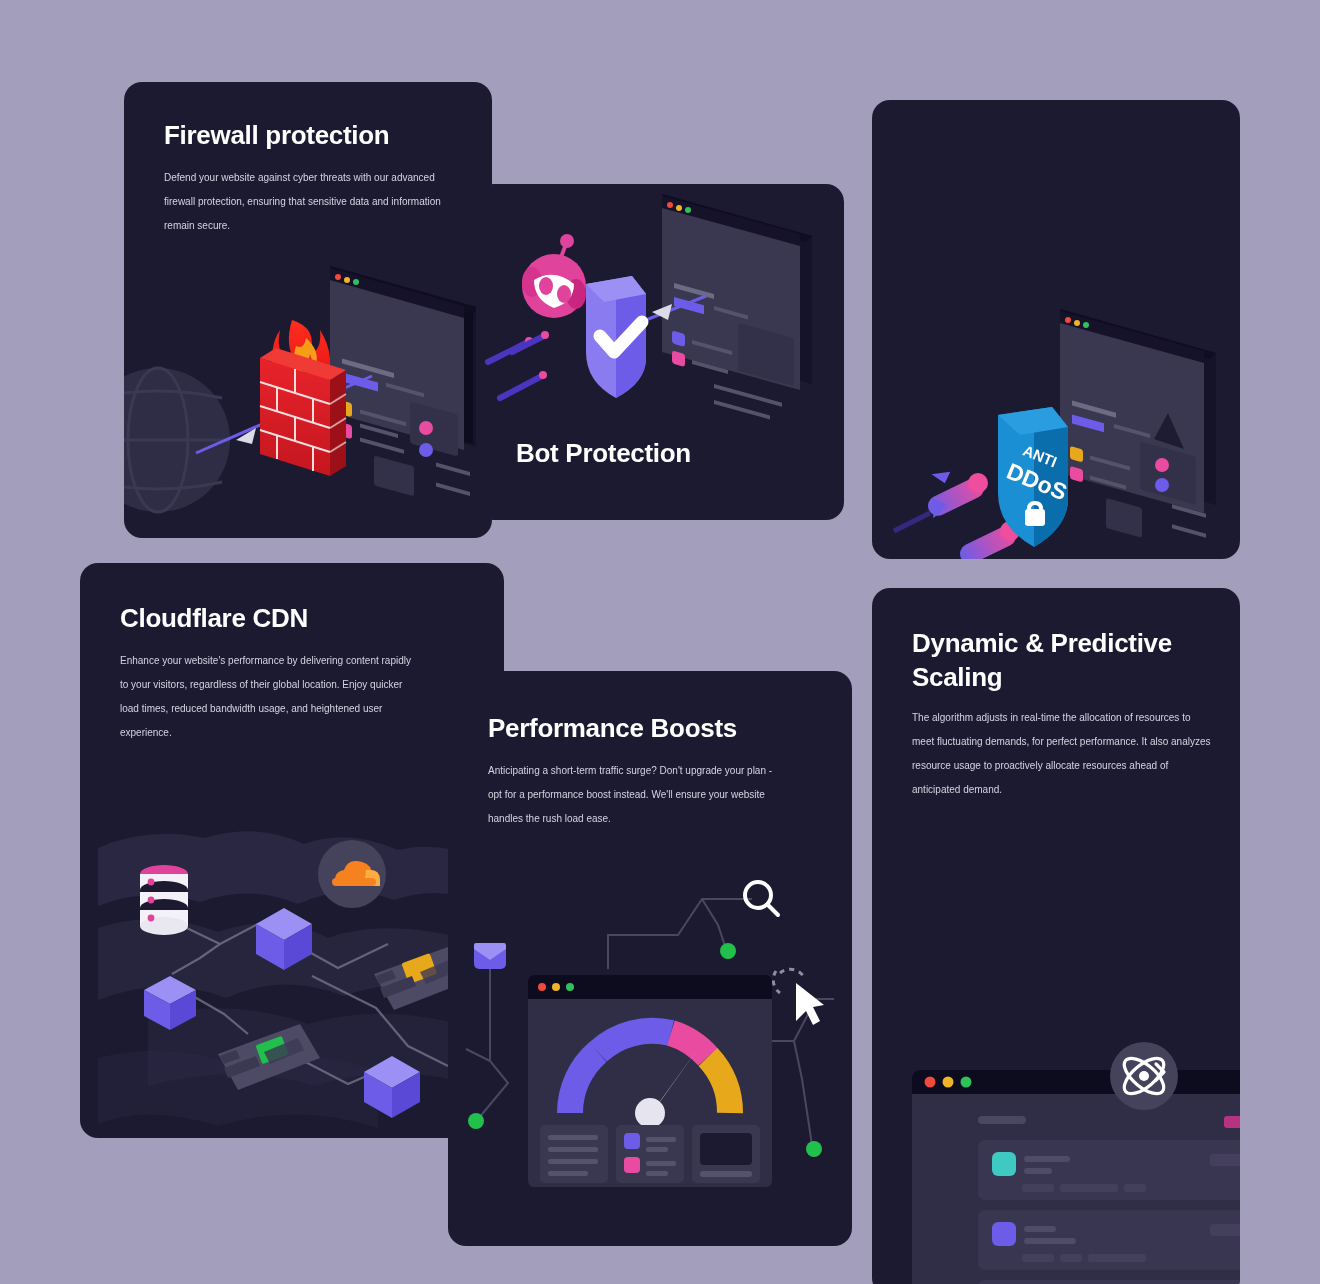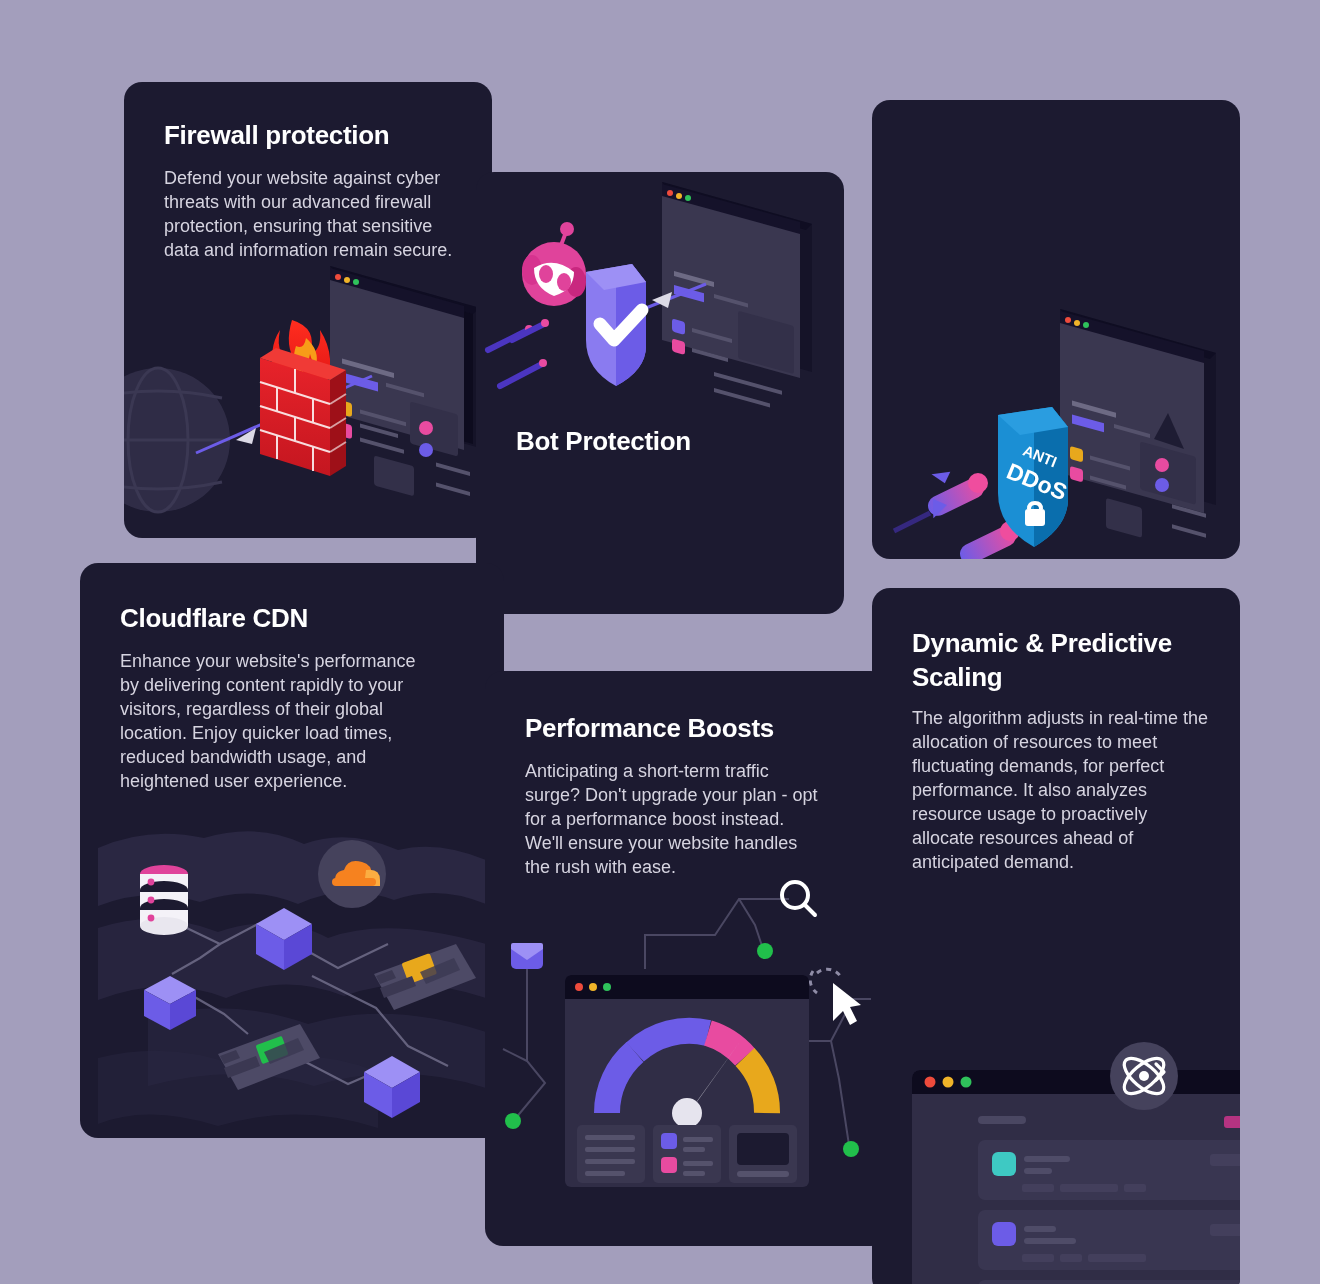--- a/index.html
+++ b/index.html
@@ -33,31 +33,31 @@
   .card-title {
     position: absolute;
     font-weight: 700;
     font-size: 26px;
     line-height: 34px;
     color: #ffffff;
     letter-spacing: -0.3px;
   }
   .card-body {
     position: absolute;
-    font-size: 18px;
+    font-size: 10px;
     line-height: 24px;
     color: #d6d4e0;
   }
 
   
   #card-firewall      { left: 80px;  top: 82px;   width: 368px; height: 456px; margin-left: 44px; }
-  #card-bot           { left: 476px; top: 172px;  width: 368px; height: 442px; }
+  #card-bot           { left: 476px; top: 184px;  width: 368px; height: 336px; }
   #card-ddos          { left: 872px; top: 100px;  width: 368px; height: 459px; }
   #card-cdn           { left: 80px;  top: 563px;  width: 424px; height: 575px; }
-  #card-performance   { left: 485px; top: 671px;  width: 404px; height: 575px; }
+  #card-performance   { left: 448px; top: 671px;  width: 404px; height: 575px; }
   #card-scaling       { left: 872px; top: 588px;  width: 368px; height: 708px; }
 
   #card-firewall    .card-title { left: 40px; top: 36px;  width: 300px; }
   #card-firewall    .card-body  { left: 40px; top: 84px;  width: 292px; }
   #card-bot         .card-title { left: 40px; top: 252px; width: 300px; }
   #card-bot         .card-body  { left: 40px; top: 300px; width: 280px; }
   #card-ddos        .card-title { left: 40px; top: 40px;  width: 300px; }
   #card-ddos        .card-body  { left: 40px; top: 88px;  width: 290px; }
   #card-cdn         .card-title { left: 40px; top: 38px;  width: 310px; }
   #card-cdn         .card-body  { left: 40px; top: 86px;  width: 300px; }
@@ -356,21 +356,21 @@
           <path d="M116 260 L148 248 L152 258 L120 270 Z" fill="#3b3852"></path>
           <path d="M156 244 L190 230 L196 242 L162 256 Z" fill="#3b3852" opacity="0.8"></path>
         </g>
       </svg>
     </div>
   </div>
 
   <div class="card" id="card-performance">
     <div class="card-inner">
       <div class="card-title">Performance Boosts</div>
-      <div class="card-body">Anticipating a short-term traffic surge? Don't upgrade your plan - opt for a performance boost instead. We'll ensure your website handles the rush with ease.</div>
+      <div class="card-body">Anticipating a short-term traffic surge? Don't upgrade your plan - opt for a performance boost instead. We'll ensure your website handles the rush load ease.</div>
 
       <svg class="art" viewBox="0 0 368 375" width="368" height="375" style="bottom:0;">
         <defs>
           <linearGradient id="needleG" x1="0" y1="0" x2="1" y2="1">
             <stop offset="0" stop-color="#ffffff"></stop>
               <stop offset="1" stop-color="#9e9cb0"></stop>
           </linearGradient>
         </defs>
 
         <g fill="none" stroke="#4a4762" stroke-width="2">

